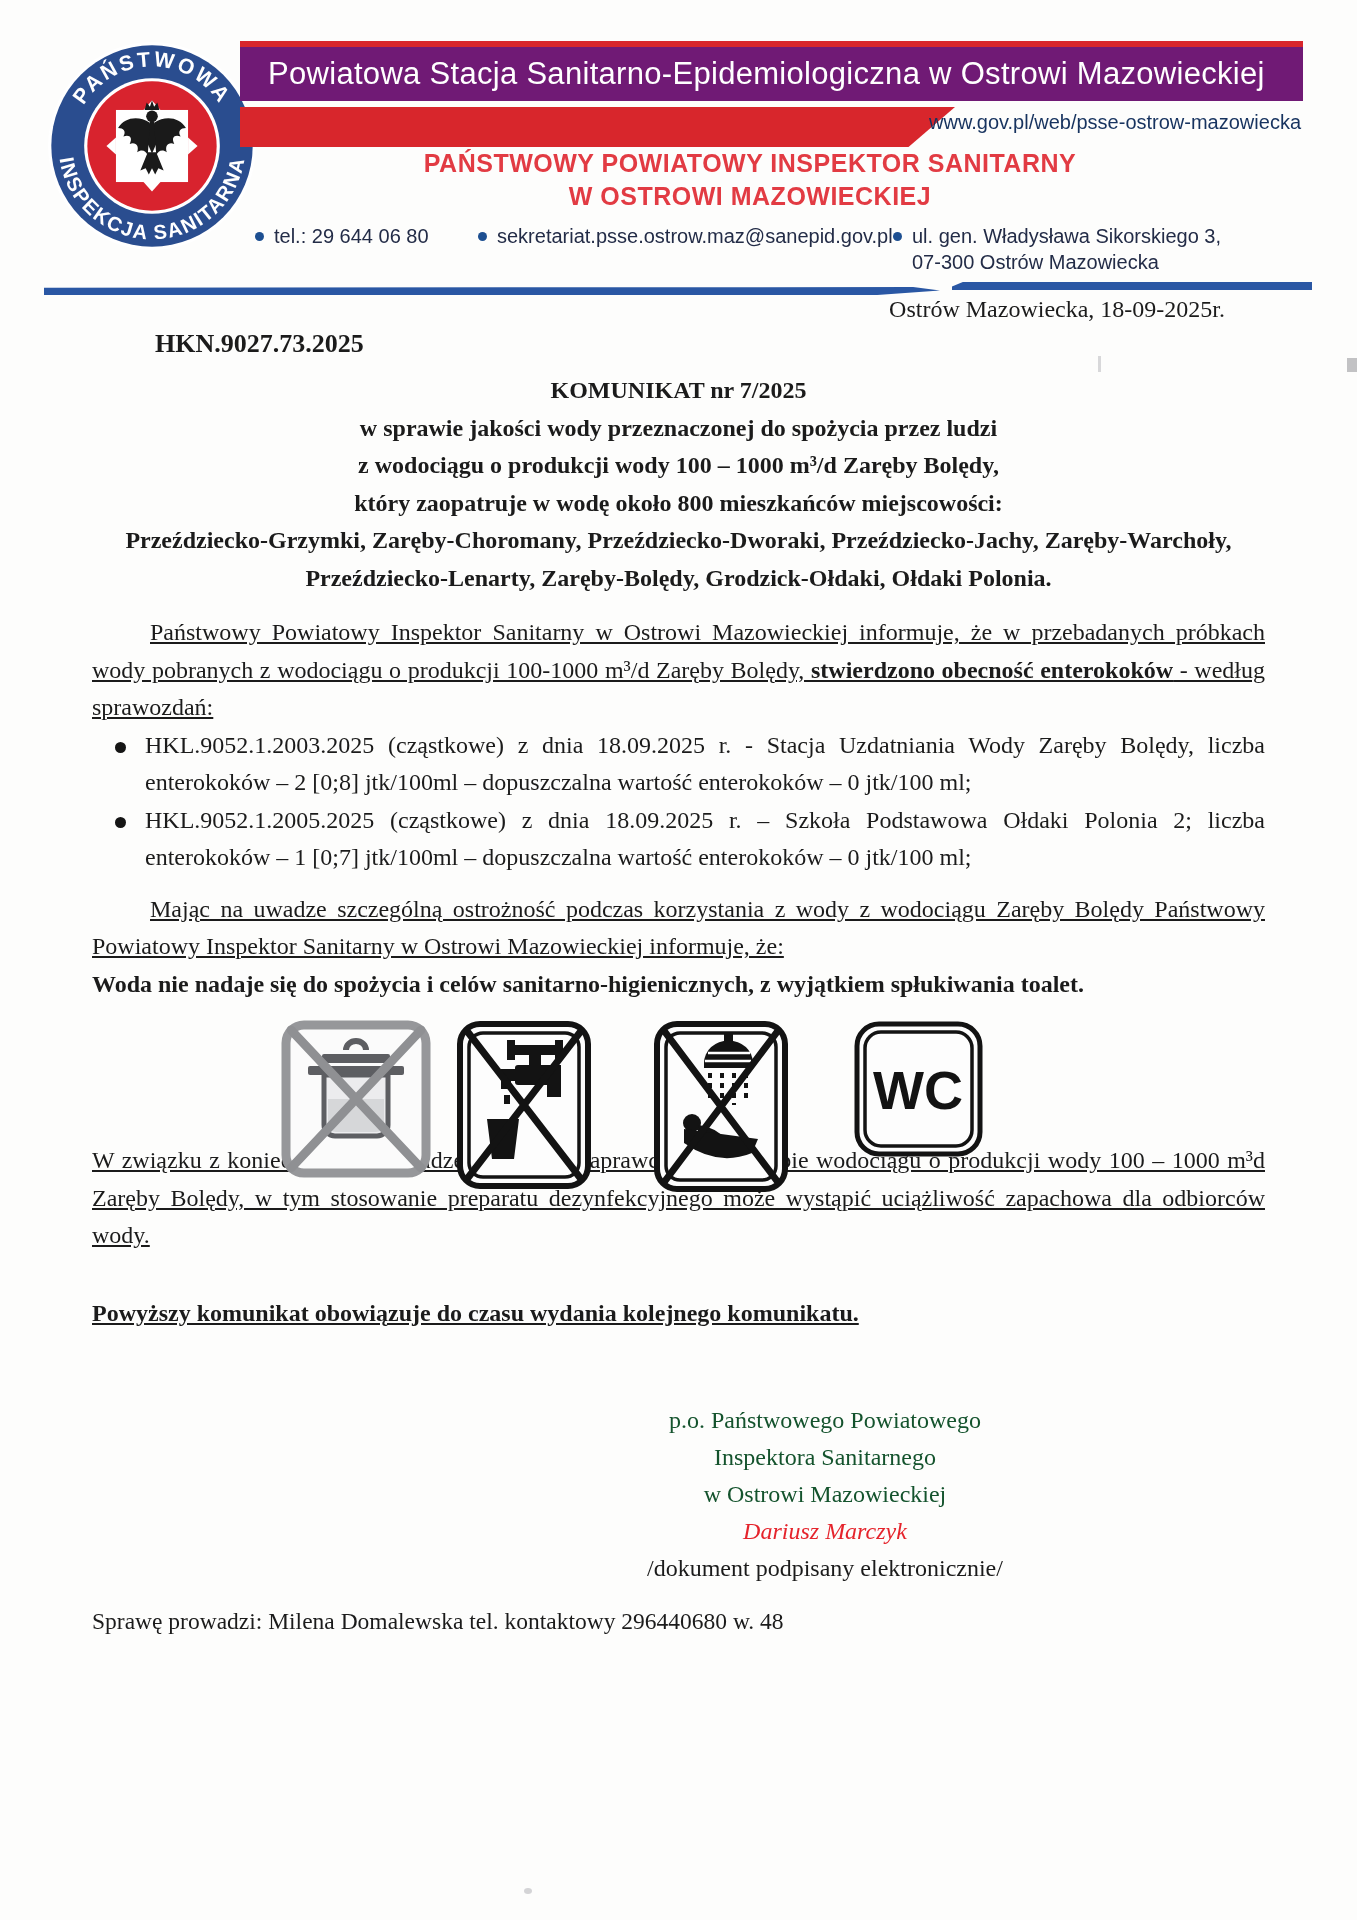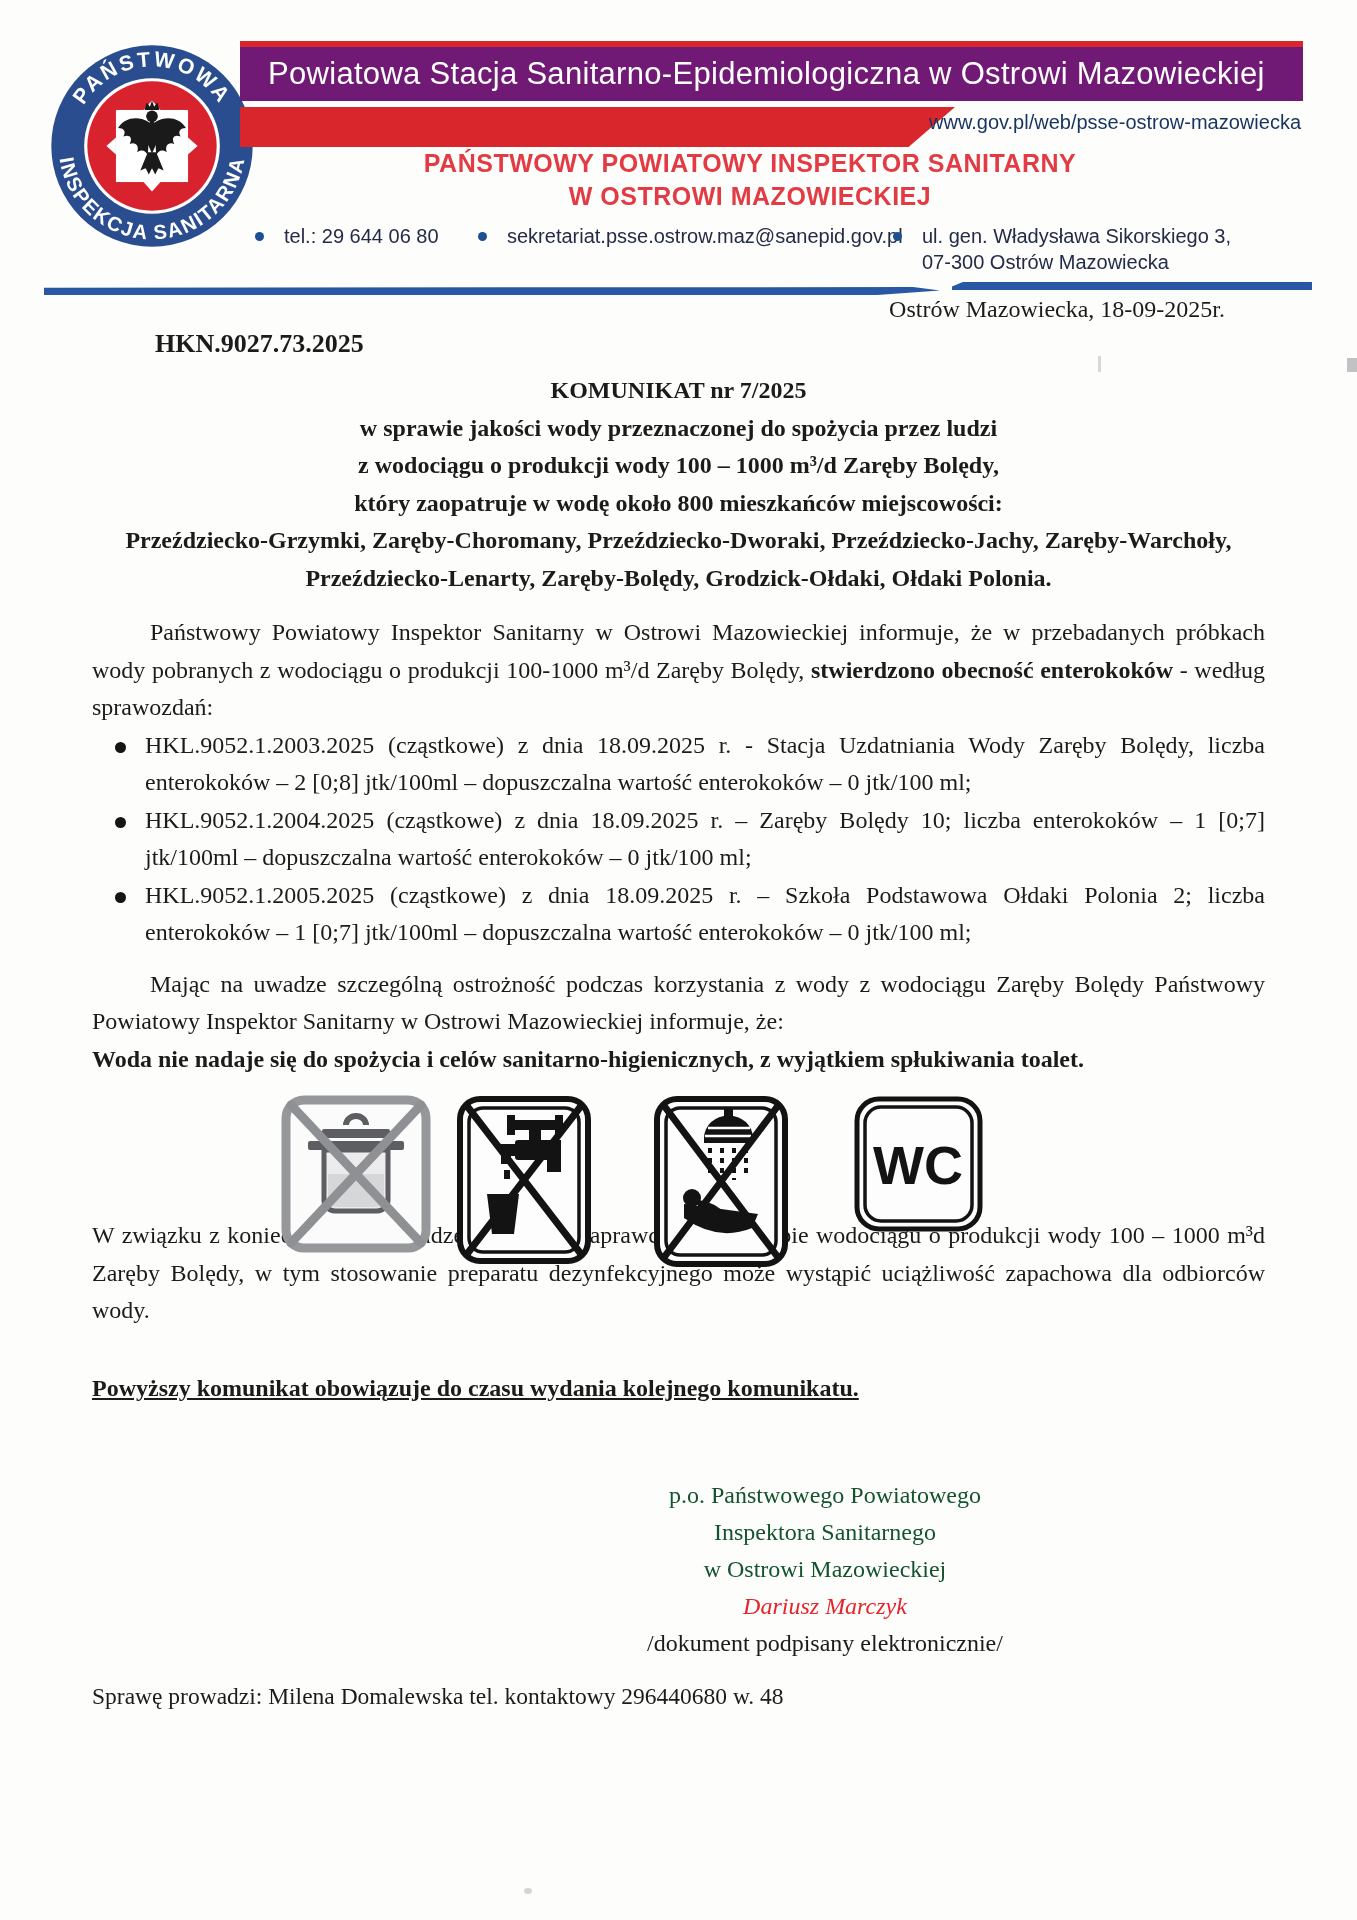--- a/index.html
+++ b/index.html
@@ -12,36 +12,36 @@
   .banner{position:absolute;left:240px;top:47px;width:1063px;height:54px;background:#701a75;
           color:#fff;font-family:"Liberation Sans",sans-serif;font-size:31px;font-weight:500;
           letter-spacing:.3px;display:flex;align-items:center;padding-left:28px;box-sizing:border-box;}
   .redbar{position:absolute;left:240px;top:107px;width:715px;height:40px;background:#d8262c;
           clip-path:polygon(0 0,100% 0,93.5% 100%,0 100%);}
   .website{position:absolute;right:56px;top:111px;font-family:"Liberation Sans",sans-serif;
            font-size:20px;font-weight:500;color:#17335f;}
   .org-title{position:absolute;left:200px;top:147px;width:1100px;text-align:center;
              font-family:"Liberation Sans",sans-serif;color:#e23b43;font-weight:600;
              font-size:25px;line-height:33px;letter-spacing:.5px;}
-  .contact{position:absolute;top:223px;display:flex;gap:20px;align-items:flex-start;
+  .contact{position:absolute;top:223px;display:flex;gap:10px;align-items:flex-start;
            font-family:"Liberation Sans",sans-serif;font-size:20px;font-weight:500;color:#232c47;
            line-height:26px;}
   .contact .dot{width:9px;height:9px;border-radius:50%;background:#1d4f91;margin-top:9px;flex:0 0 9px;}
   .c-phone{left:255px;} .c-email{left:478px;} .c-addr{left:893px;}
   .divider-a{position:absolute;left:44px;top:287px;width:896px;height:8px;background:#2a57a4;
              clip-path:polygon(0 10%,97% 0,100% 45%,93% 100%,0 100%);}
   .divider-b{position:absolute;left:952px;top:282px;width:360px;height:8px;background:#2a57a4;
              clip-path:polygon(3% 0,100% 0,100% 100%,0 100%,0 55%);}
   .place-date{position:absolute;top:296px;right:132px;font-size:24px;}
   .reference{position:absolute;top:329px;left:155px;font-size:26px;font-weight:bold;}
 
   
   .content{position:absolute;left:92px;top:372px;width:1173px;font-size:24px;line-height:37.5px;}
   .title-block{text-align:center;font-weight:bold;}
-  .p{margin:0;text-align:justify;}
+  .p{margin:0;text-align:justify;text-decoration:underline;}
   .p1{margin-top:17px;text-indent:58px;}
   .bullet-row{display:flex;justify-content:flex-end;}
   .bullet-row .bdot{flex:0 0 30px;margin-left:23px;}
   .bullet-row .bdot::before{content:"";display:inline-block;width:11px;height:11px;border-radius:50%;
                             background:#151515;margin-top:13px;}
   .bullet-row .btxt{flex:1;text-align:justify;}
   .p2{margin-top:14px;text-indent:58px;}
   .p2b{margin:0;font-weight:bold;text-align:justify;}
   .pictos{position:relative;height:150px;margin-top:16px;z-index:2;}
   .picto{position:absolute;top:0;}
@@ -141,24 +141,20 @@
     </div>
 
     <p class="p p1"><span>Państwowy Powiatowy Inspektor Sanitarny w Ostrowi Mazowieckiej informuje, że w przebadanych próbkach wody pobranych z wodociągu o produkcji 100-1000 m³/d Zaręby Bolędy, </span><b>stwierdzono obecność enterokoków</b><span> - według sprawozdań:</span></p>
 
     <div class="bullet-row">
       <span class="bdot"></span>
       <span class="btxt">HKL.9052.1.2003.2025 (cząstkowe) z dnia 18.09.2025 r. - Stacja Uzdatniania Wody Zaręby Bolędy, liczba enterokoków – 2 [0;8] jtk/100ml – dopuszczalna wartość enterokoków – 0 jtk/100 ml;</span>
     </div>
     <div class="bullet-row">
       <span class="bdot"></span>
-      <span class="btxt">HKL.9052.1.2004.2025 (cząstkowe) z dnia 18.09.2025 r. – Zaręby Bolędy 10; liczba enterokoków – 1 [0;7] jtk/100ml – dopuszczalna wartość enterokoków – 0 jtk/100 ml;</span>
-    </div>
-    <div class="bullet-row">
-      <span class="bdot"></span>
       <span class="btxt">HKL.9052.1.2005.2025 (cząstkowe) z dnia 18.09.2025 r. – Szkoła Podstawowa Ołdaki Polonia 2; liczba enterokoków – 1 [0;7] jtk/100ml – dopuszczalna wartość enterokoków – 0 jtk/100 ml;</span>
     </div>
 
     <p class="p p2">Mając na uwadze szczególną ostrożność podczas korzystania z wody z wodociągu Zaręby Bolędy Państwowy Powiatowy Inspektor Sanitarny w Ostrowi Mazowieckiej informuje, że:</p>
     <p class="p2b">Woda nie nadaje się do spożycia i celów sanitarno-higienicznych, z wyjątkiem spłukiwania toalet.</p>
 
     <div class="pictos">
 
       <svg class="picto pic1" viewBox="0 0 152 160">
         <rect x="6" y="6" width="140" height="148" rx="18" fill="#fbfbfb" stroke="#96979a" stroke-width="9"></rect>

